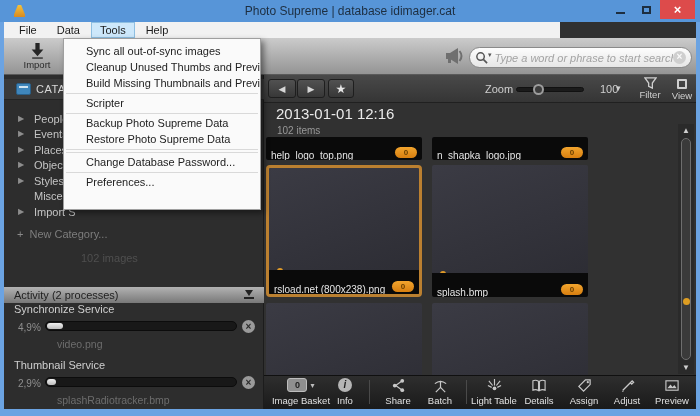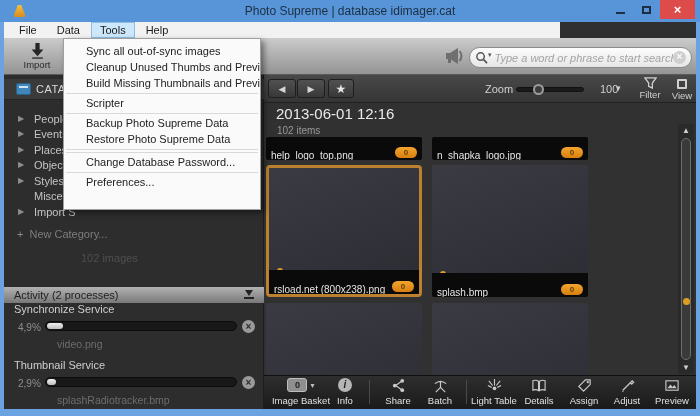--- a/index.html
+++ b/index.html
@@ -275,21 +275,21 @@
           <path d="M1 1 h12 L9 6.5 V12 L5 10 V6.5 Z" stroke="#cfcfcf" stroke-width="1.4" fill="none"></path>
         </svg>
         <span>Filter</span>
       </div>
       <div class="tool-mini view">
         <span class="view-sq"></span>
         <span>View</span>
       </div>
     </div>
 
-    <div class="group-date">2013-06-01 12:16</div>
+    <div class="group-date">2013-01-01 12:16</div>
     <div class="group-count">102 items</div>
 
     <div class="grid">
       <div class="cell c-r1a">
         <div class="dot" style="top:2px"></div>
         <div class="namebar">help_logo_top.png</div>
         <div class="badge" style="top:auto;bottom:2px">0</div>
       </div>
       <div class="cell c-r1b">
         <div class="dot" style="top:2px"></div>

